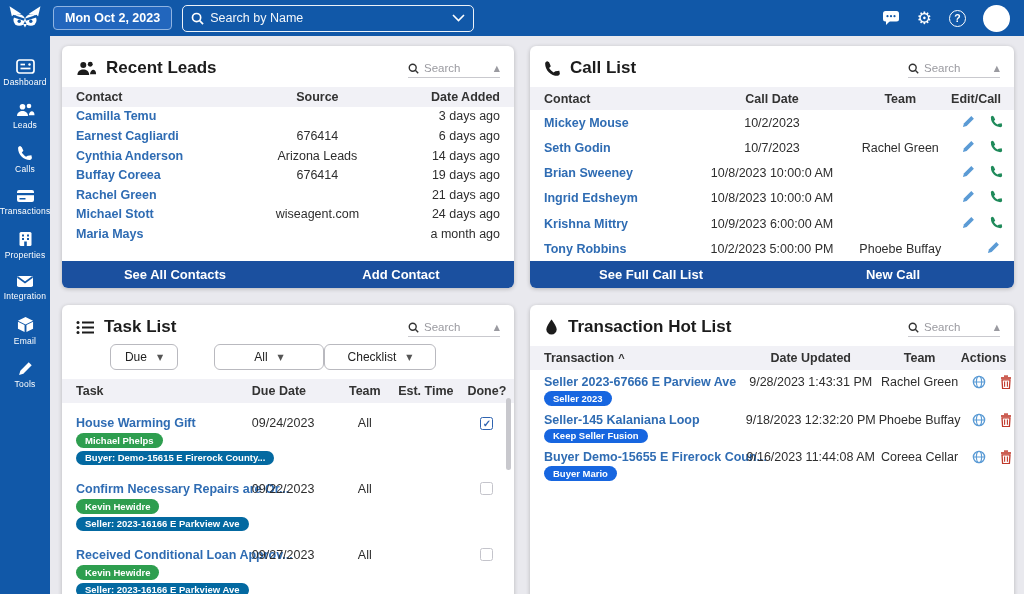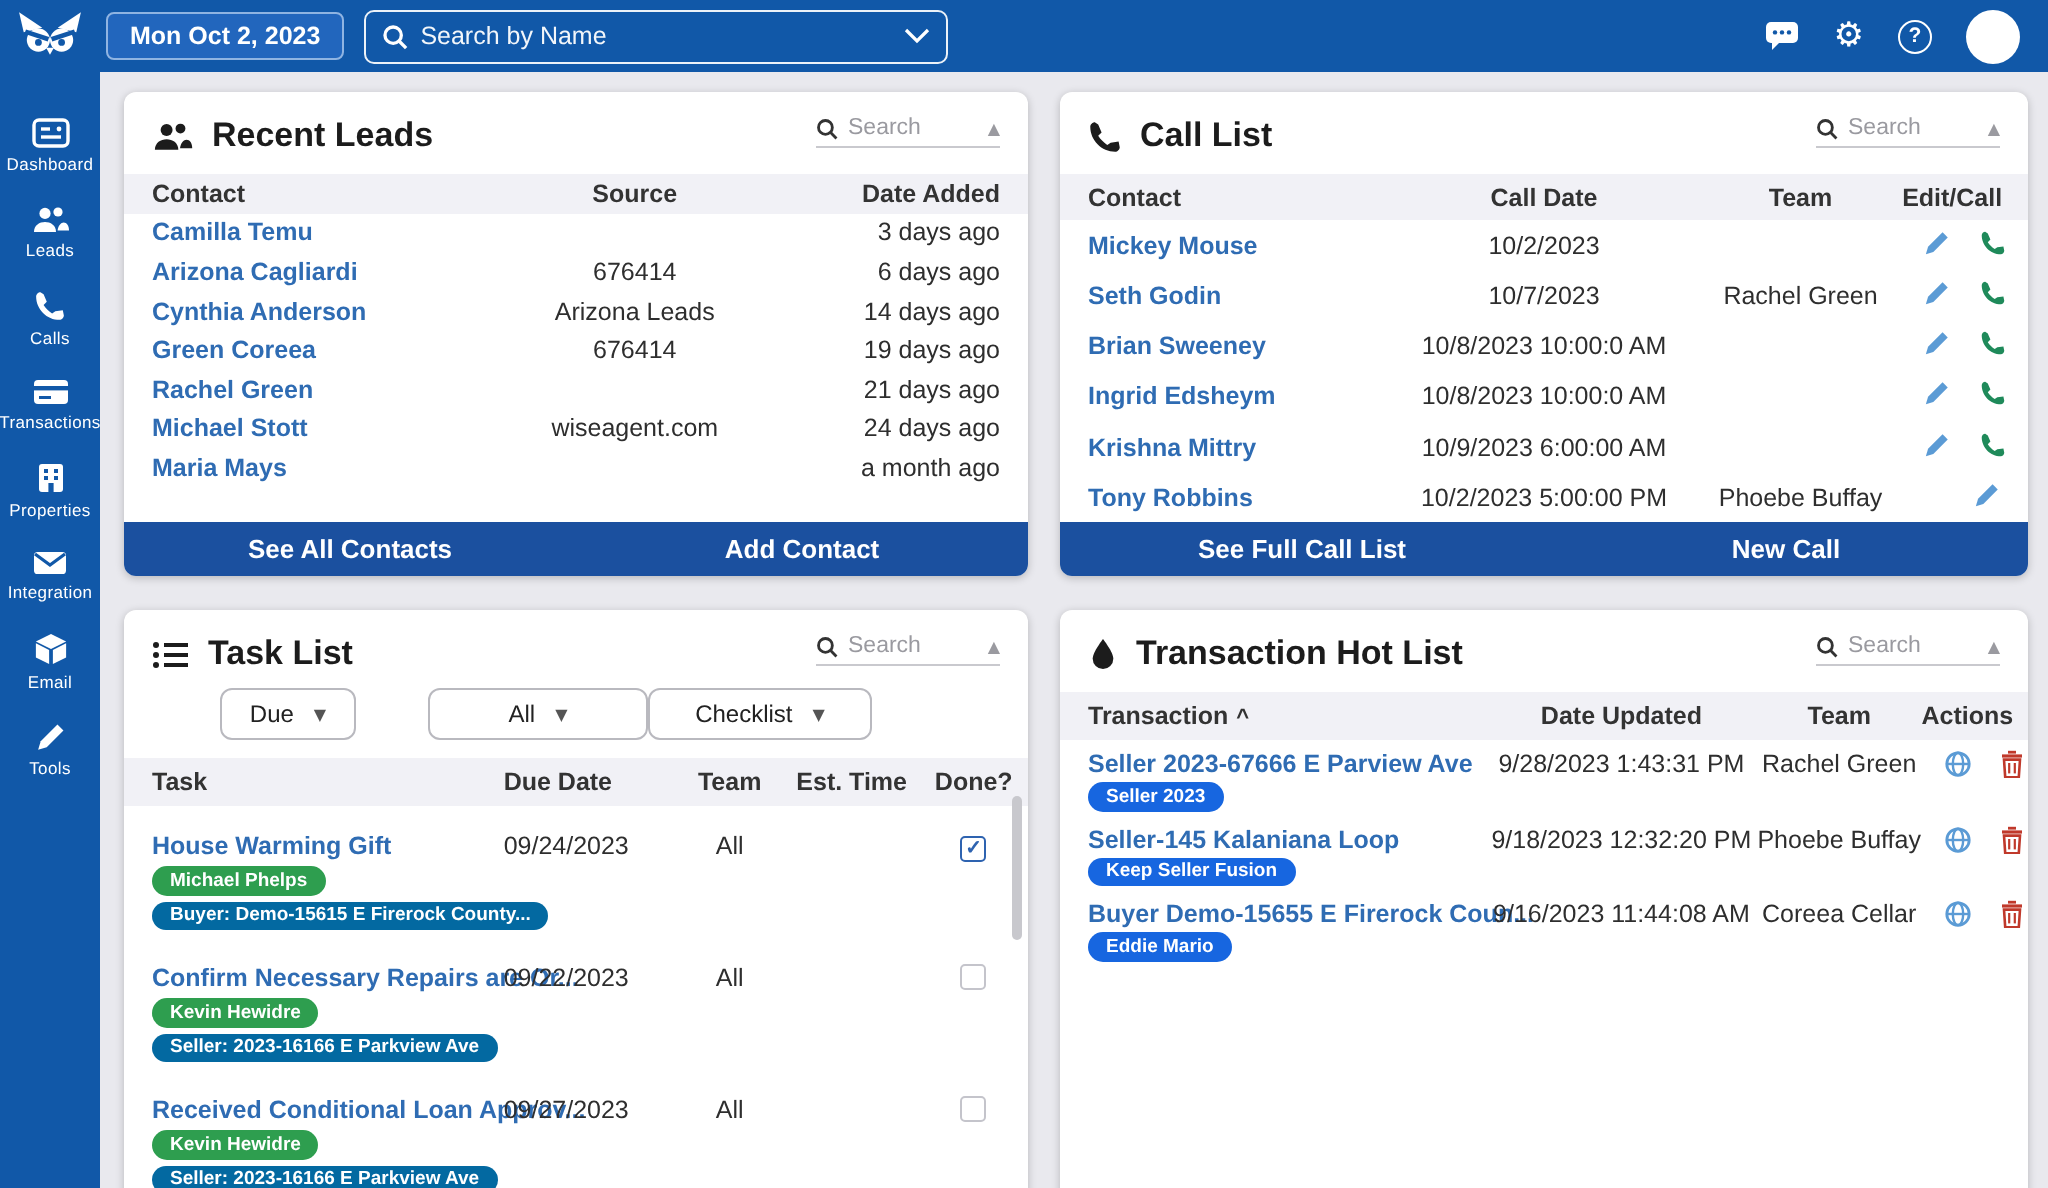--- a/index.html
+++ b/index.html
@@ -36,21 +36,21 @@
     align-items:center; gap:3px; cursor:pointer; }
   .side-item .lbl { color:#fff; font-size:8.5px; letter-spacing:.2px; }
 
   
   .main { position:absolute; left:50px; top:36px; right:0; bottom:0;
     background:#e9e9ee; padding:10px 10px 0 12px; display:grid;
     grid-template-columns:452px 484px; grid-template-rows:242px 310px;
     column-gap:16px; row-gap:17px; overflow:hidden; }
   .card { background:#fff; border-radius:6px; overflow:hidden; position:relative;
     box-shadow:0 1px 4px rgba(0,0,0,.22); display:flex; flex-direction:column; }
-  .card-head { padding:12px 14px 9px; display:flex; align-items:flex-start; }
+  .card-head { padding:12px 14px 9px; display:flex; align-items:flex-end; }
   .card-title { font-size:17px; font-weight:bold; color:#1c1c1c; display:flex;
     align-items:center; gap:9px; }
   .mini-search { margin-left:auto; display:flex; align-items:center; gap:5px;
     border-bottom:1px solid #c9c9ce; padding-bottom:3px; width:92px; }
   .mini-search input { border:none; outline:none; width:52px; font-size:11.5px;
     color:#555; font-family:"Liberation Sans",sans-serif; }
   .mini-search input::placeholder { color:#9a9aa0; }
   .collapse-arrow { margin-left:auto; color:#9a9aa0; font-size:8px; cursor:pointer;
     font-family:"DejaVu Sans", sans-serif; }
 
@@ -256,33 +256,33 @@
         </thead>
       <tbody>
 
           <tr>
             <td class="pad-l"><a class="link">Camilla Temu</a></td>
             <td class="ta-c"></td>
             <td class="ta-r pad-r">3 days ago</td>
           </tr>
 
           <tr>
-            <td class="pad-l"><a class="link">Arizona Cagliardi</a></td>
+            <td class="pad-l"><a class="link">Earnest Cagliardi</a></td>
             <td class="ta-c">676414</td>
             <td class="ta-r pad-r">6 days ago</td>
           </tr>
 
           <tr>
             <td class="pad-l"><a class="link">Cynthia Anderson</a></td>
             <td class="ta-c">Arizona Leads</td>
             <td class="ta-r pad-r">14 days ago</td>
           </tr>
 
           <tr>
-            <td class="pad-l"><a class="link">Green Coreea</a></td>
+            <td class="pad-l"><a class="link">Buffay Coreea</a></td>
             <td class="ta-c">676414</td>
             <td class="ta-r pad-r">19 days ago</td>
           </tr>
 
           <tr>
             <td class="pad-l"><a class="link">Rachel Green</a></td>
             <td class="ta-c"></td>
             <td class="ta-r pad-r">21 days ago</td>
           </tr>
 
@@ -643,21 +643,21 @@
                   <line x1="4.6" y1="6.5" x2="4.6" y2="11.7" stroke="#c0392b" stroke-width="1.1"></line>
                   <line x1="7.4" y1="6.5" x2="7.4" y2="11.7" stroke="#c0392b" stroke-width="1.1"></line>
                 </svg>
               </span>
             </td>
           </tr>
 
           <tr>
             <td class="pad-l" style="overflow:visible;">
               <a class="link">Buyer Demo-15655 E Firerock Coun...</a>
-              <div><span class="pill blue">Eddie Mario</span></div>
+              <div><span class="pill blue">Buyer Mario</span></div>
             </td>
             <td class="ta-c">9/16/2023 11:44:08 AM</td>
             <td class="ta-c">Coreea Cellar</td>
             <td class="ta-r pad-r">
               <span class="icon-btn">
                 <svg width="14" height="14" viewBox="0 0 14 14">
                   <circle cx="7" cy="7" r="5.6" fill="none" stroke="#5b9bd5" stroke-width="1.4"></circle>
                   <ellipse cx="7" cy="7" rx="2.6" ry="5.6" fill="none" stroke="#5b9bd5" stroke-width="1.2"></ellipse>
                   <line x1="1.4" y1="7" x2="12.6" y2="7" stroke="#5b9bd5" stroke-width="1.2"></line>
                 </svg>

